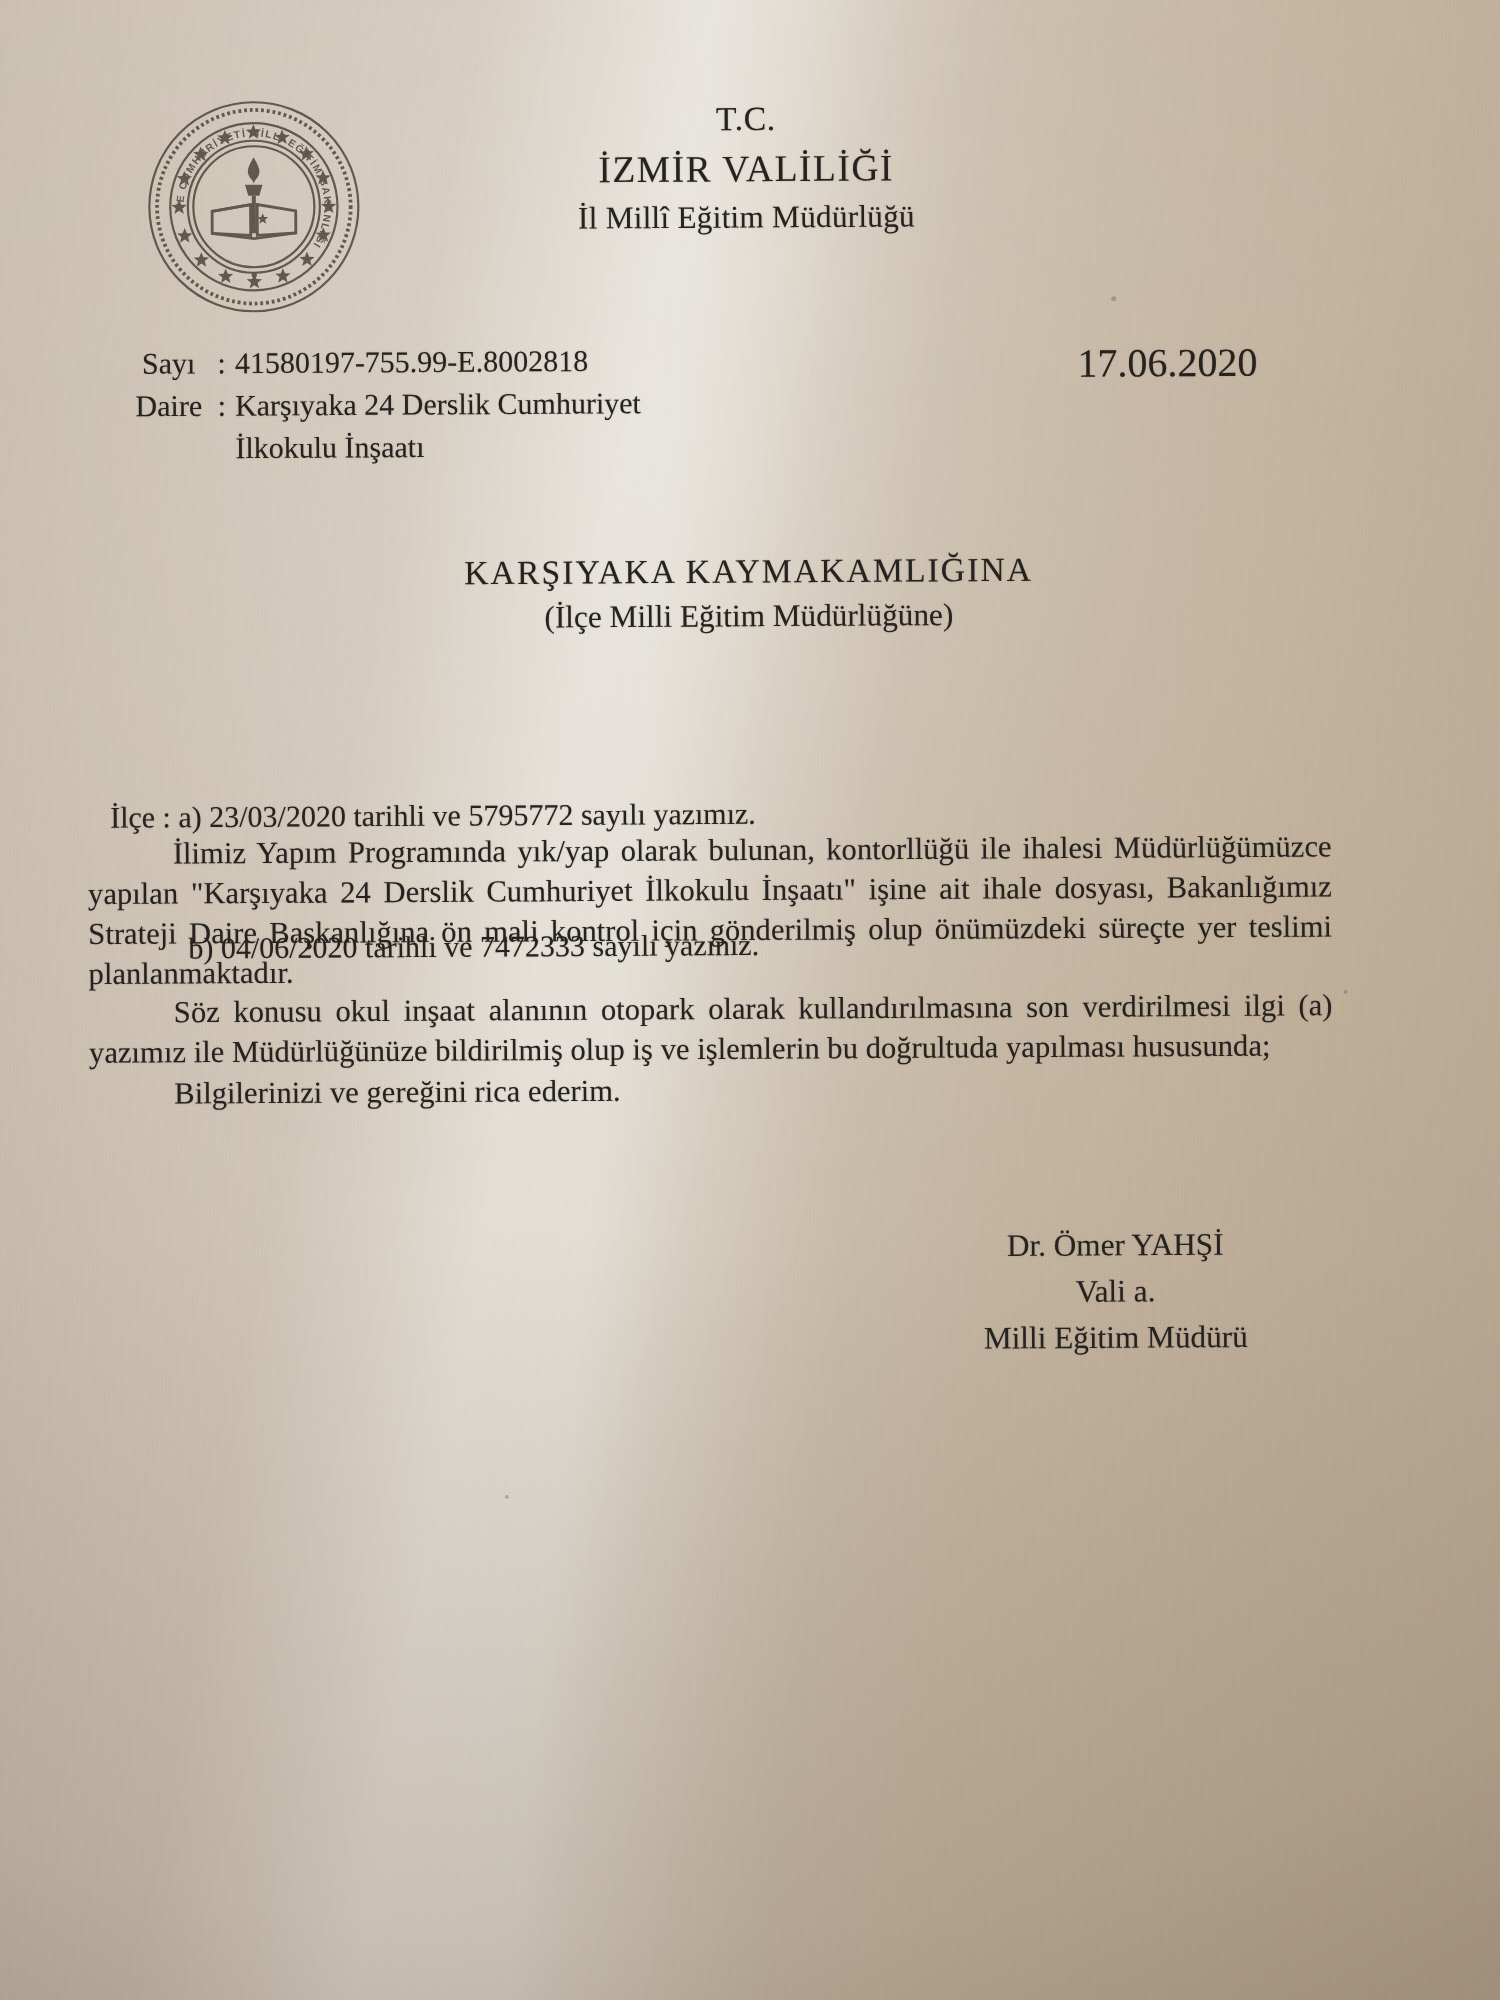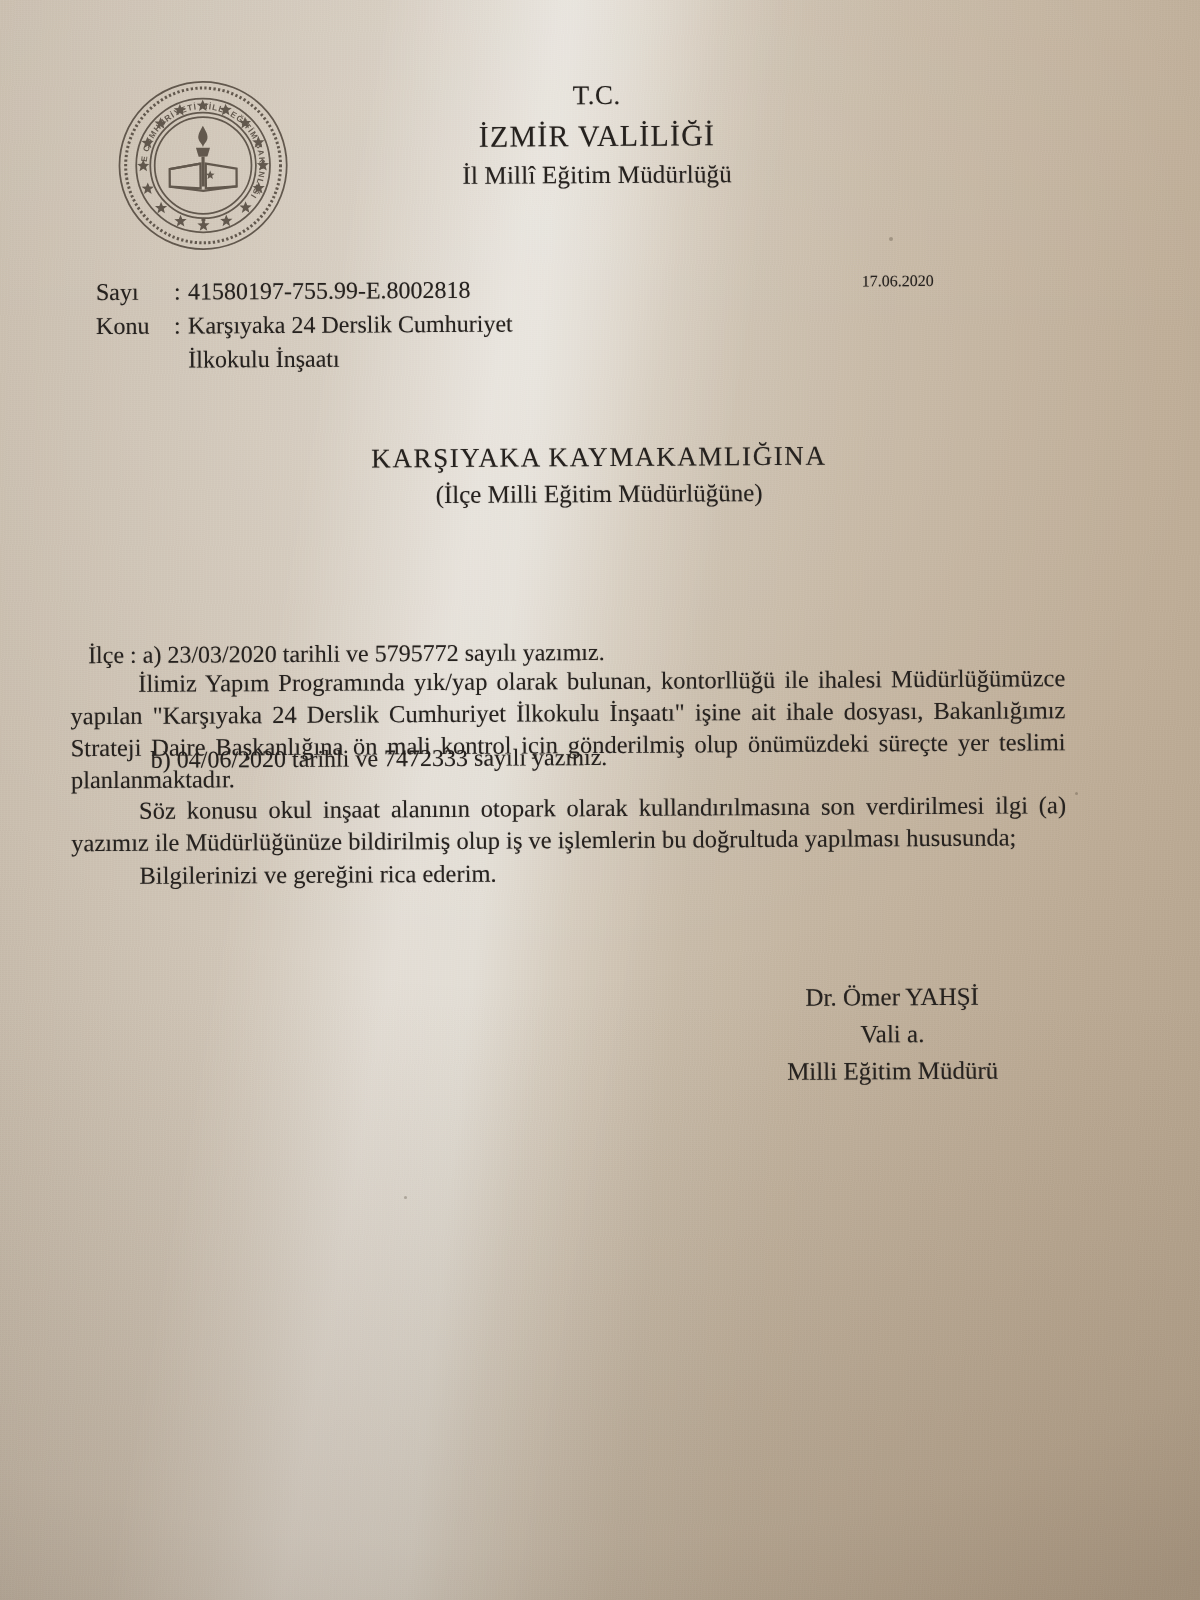--- a/index.html
+++ b/index.html
@@ -144,29 +144,29 @@
     position: absolute;
     left: 98px;
     top: 272px;
     font-size: 24px;
     line-height: 1.42;
   }
   .meta-row {
     display: flex;
     white-space: pre;
   }
-  .meta-label { width: 78px; }
+  .meta-label { width: 78px; text-align: center; }
   .meta-colon { width: 14px; }
   .meta-cont { padding-left: 92px; }
 
   .date {
     position: absolute;
     left: 864px;
     top: 274px;
-    font-size: 16px;
+    font-size: 32px;
   }
 
   
   .addressee {
     position: absolute;
     left: 235px;
     top: 440px;
     width: 730px;
     text-align: center;
     line-height: 1.3;
@@ -311,21 +311,21 @@
       <div class="t-mudurluk">İl Millî Eğitim Müdürlüğü</div>
     </div>
 
     <div class="meta ink">
       <div class="meta-row">
         <span class="meta-label">Sayı</span>
         <span class="meta-colon">:</span>
         <span class="meta-value">41580197-755.99-E.8002818</span>
       </div>
       <div class="meta-row">
-        <span class="meta-label">Konu</span>
+        <span class="meta-label">Daire</span>
         <span class="meta-colon">:</span>
         <span class="meta-value">Karşıyaka 24 Derslik Cumhuriyet</span>
       </div>
       <div class="meta-cont">İlkokulu İnşaatı</div>
     </div>
 
     <div class="date ink">17.06.2020</div>
 
     <div class="addressee ink">
       <div class="line-main">KARŞIYAKA KAYMAKAMLIĞINA</div>

